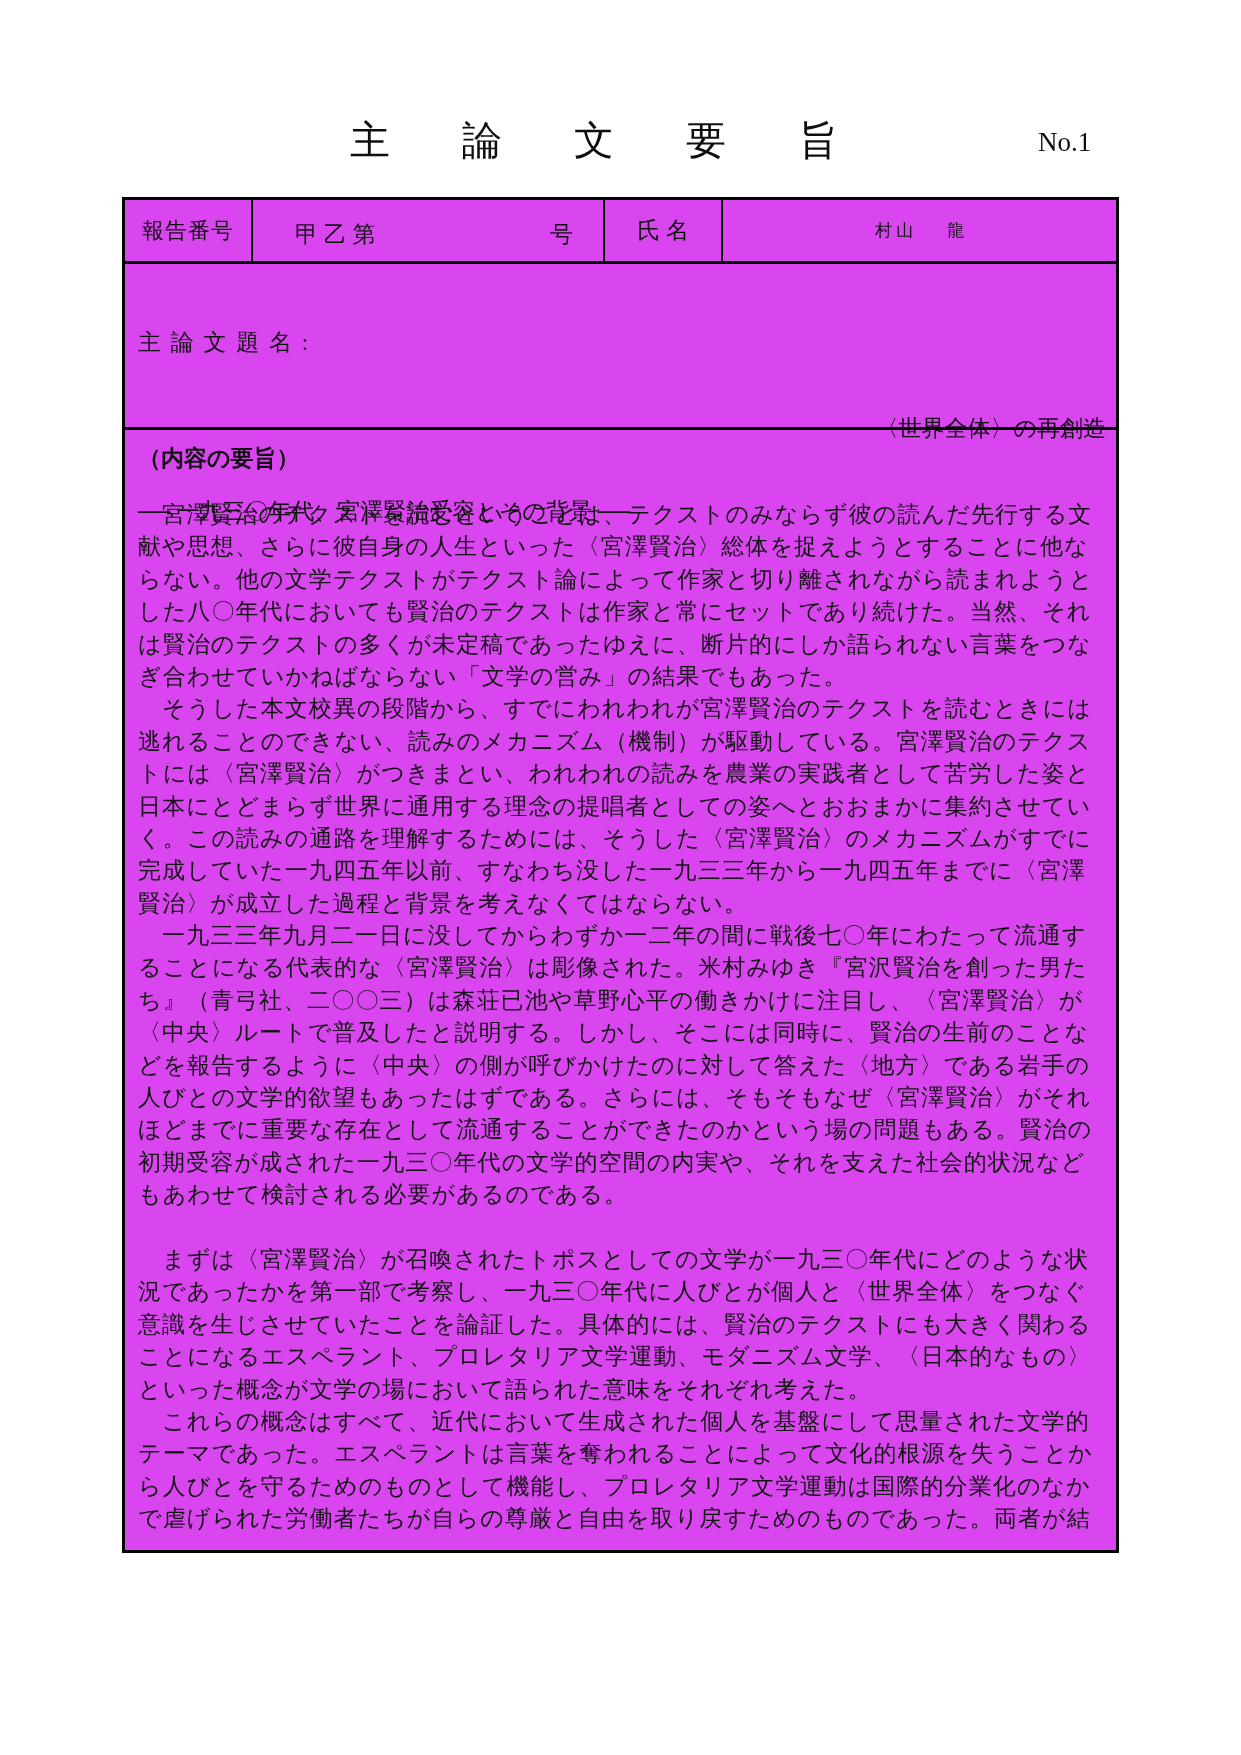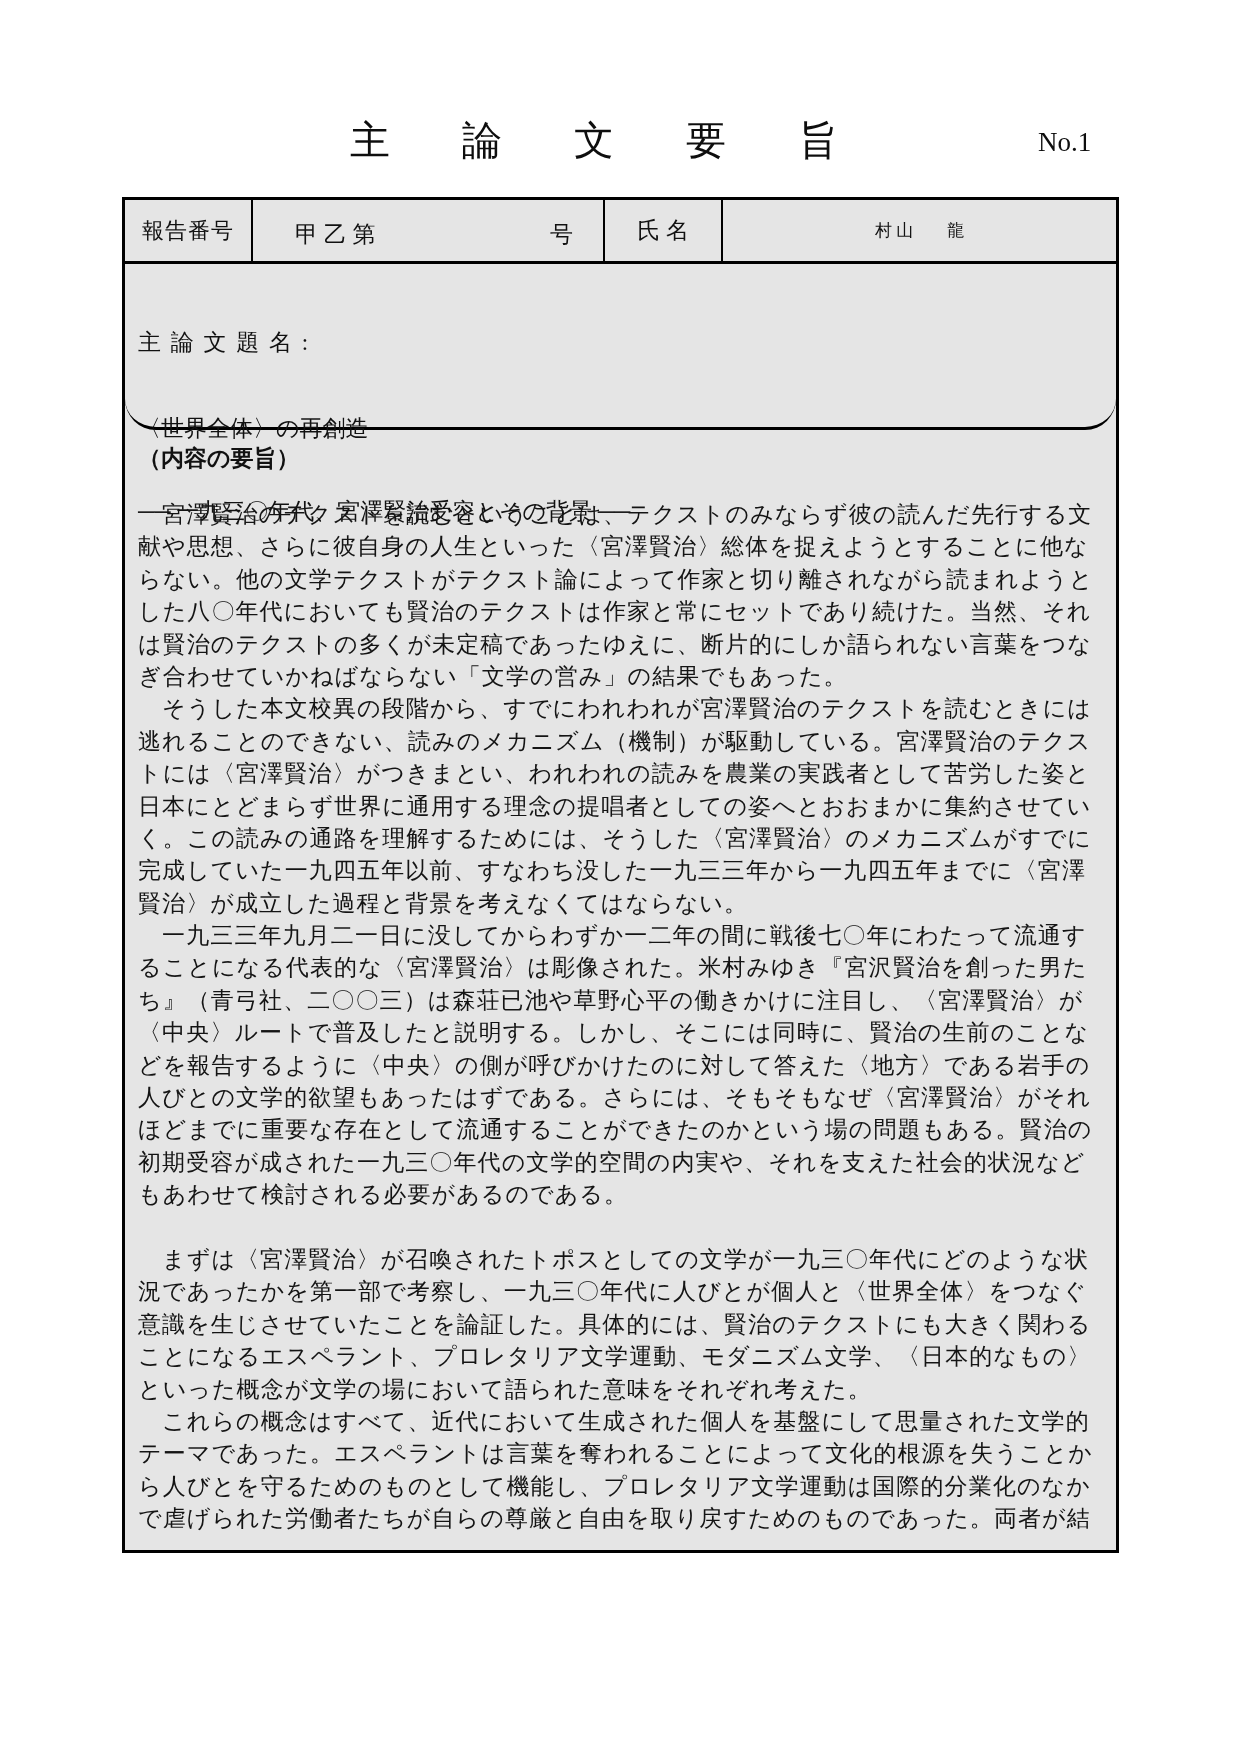--- a/index.html
+++ b/index.html
@@ -32,21 +32,21 @@
     color: #0e0e0e;
   }
   .form-box {
     position: absolute;
     top: 197px;
     left: 122px;
     width: 997px;
     height: 1356px;
     border: 3px solid #000000;
     box-sizing: border-box;
-    background: #e5e5e5;
+    background: #d946ef;
   }
   
   .row1 {
     height: 64px;
     border-bottom: 3px solid #000000;
     box-sizing: border-box;
     display: flex;
     align-items: stretch;
   }
   .row1 .cell {
@@ -81,29 +81,29 @@
     font-size: 17px;
   }
   
   .row2 {
     height: 166px;
     border-bottom: 3px solid #000000;
     box-sizing: border-box;
     padding: 13px 10px 0 13px;
     font-size: 23px;
     white-space: pre;
-    border-radius: 31px;
   }
   .tt-label {
     line-height: 28px;
     letter-spacing: 2px;
   }
   .tt-title {
     margin-top: 6px;
     line-height: 28px;
+    text-align: right;
   }
   .tt-subtitle {
     margin-top: 3px;
     line-height: 28px;
   }
   
   .row3 {
     box-sizing: border-box;
     padding: 14px 8px 0 13px;
   }

